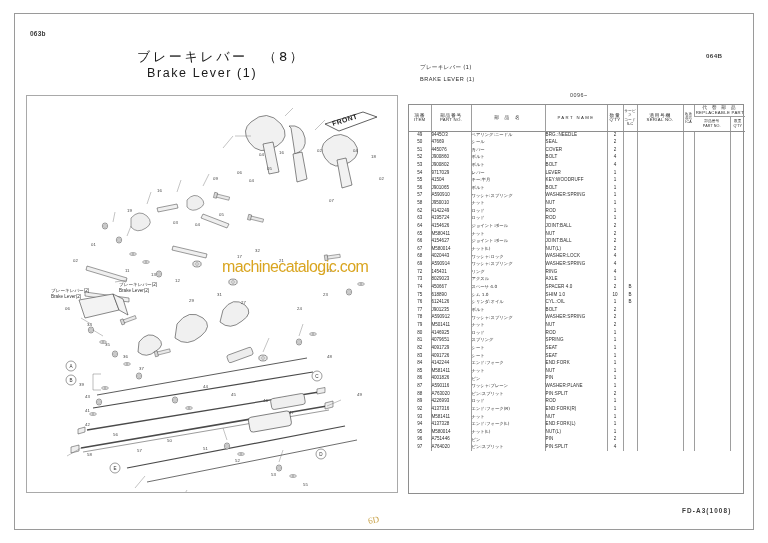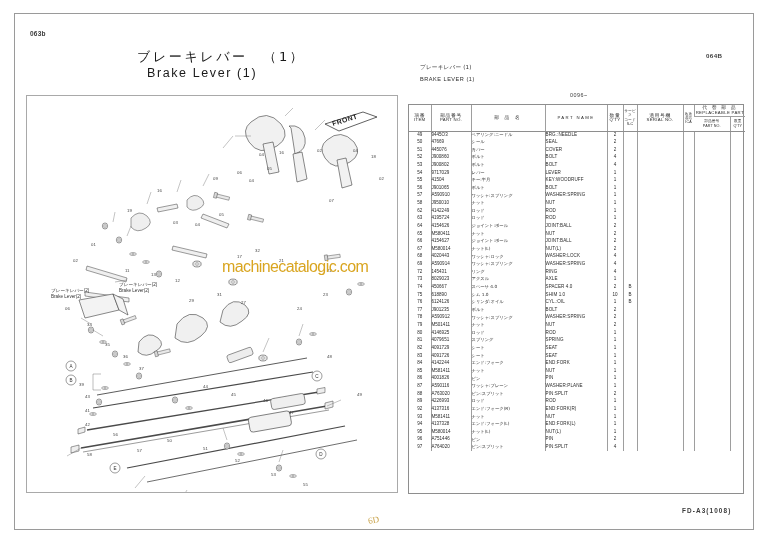--- a/index.html
+++ b/index.html
@@ -145,21 +145,21 @@
 </style>
 </head>
 <body>
 
 <div id="page">
 
   <div class="pg-border"></div>
 
   <div class="page-code">063b</div>
 
-  <div class="title-jp">ブレーキレバー　（1）</div>
+  <div class="title-jp">ブレーキレバー　（8）</div>
   <div class="title-en">Brake Lever (1)</div>
 
   <div class="draw-box">
     <svg class="draw-svg" width="372" height="398" viewBox="0 0 372 398">
       <defs>
         <g id="bolt">
           <rect x="0" y="0" width="13" height="3.2" fill="#e9e9e9" stroke="#4a4a4a" stroke-width="0.45"></rect>
           <rect x="-2.6" y="-1.1" width="3" height="5.4" fill="#d8d8d8" stroke="#4a4a4a" stroke-width="0.45"></rect>
         </g>
         <g id="nut">

